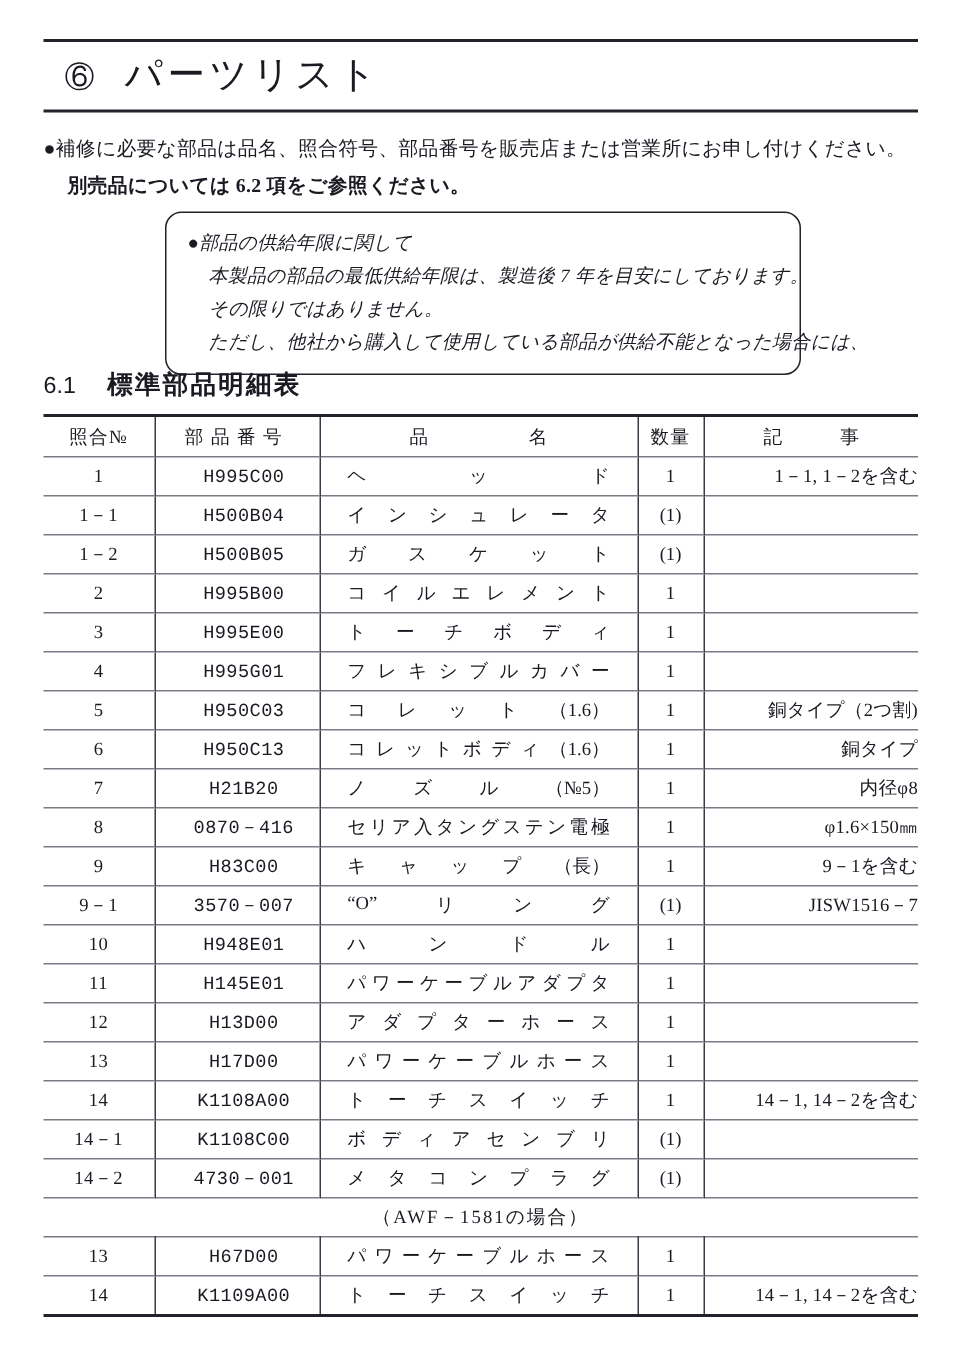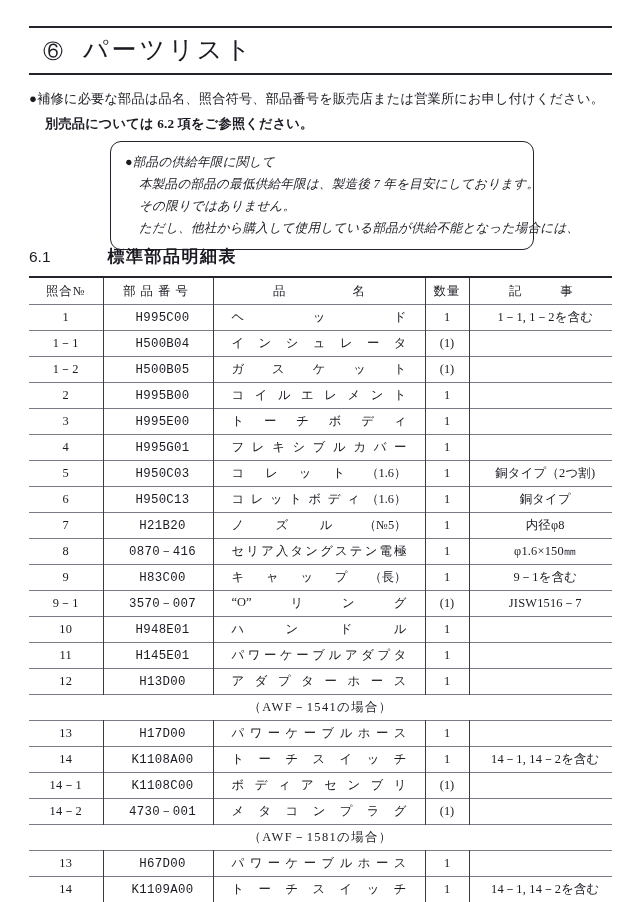--- a/index.html
+++ b/index.html
@@ -87,21 +87,20 @@
   }
 
   
   .sec-head {
     position: absolute;
     left: 29px;
     top: 245px;
     display: flex;
     align-items: baseline;
     font-family: "Liberation Sans", "DejaVu Sans", sans-serif;
-    gap: 36px;
   }
   .sec-num {
     font-size: 15.5px;
   }
   .sec-title {
     font-size: 17px;
     margin-left: 21px;
     letter-spacing: 1.5px;
     font-weight: 700;
   }
@@ -174,21 +173,21 @@
   .name-spread > span { display: inline-block; }
 
   .span-row td {
     text-align: center;
     letter-spacing: 1.4px;
     border-left: none;
     border-right: none;
   }
 
   .qty-cell { text-align: center; }
-  .rem-cell { text-align: center; padding-left: 9px !important; letter-spacing: 0.2px; }
+  .rem-cell { text-align: right; padding-left: 9px !important; letter-spacing: 0.2px; }
   .ref-cell { text-align: center; letter-spacing: 0.4px; }
   .num-cell { text-align: center; padding-left: 9px !important; letter-spacing: 0.3px; font-family: Liberation Mono, monospace; }
 </style>
 </head>
 <body>
 
 <div class="title-block">
   <div class="rule-top"></div>
   <div class="title-row">
     <span class="title-num">⑥</span>
@@ -490,23 +489,20 @@
             <span>タ</span>
             <span>ー</span>
             <span>ホ</span>
             <span>ー</span>
             <span>ス</span>
           </div>
         </td>
         <td class="qty-cell">1</td>
         <td class="rem-cell"></td>
       </tr>
-      <tr class="span-row">
-        <td colspan="5">（AWF－1541の場合）</td>
-      </tr>
       <tr>
         <td class="ref-cell">13</td>
         <td class="num-cell">H17D00</td>
         <td>
           <div class="name-spread">
             <span>パ</span>
             <span>ワ</span>
             <span>ー</span>
             <span>ケ</span>
             <span>ー</span>

